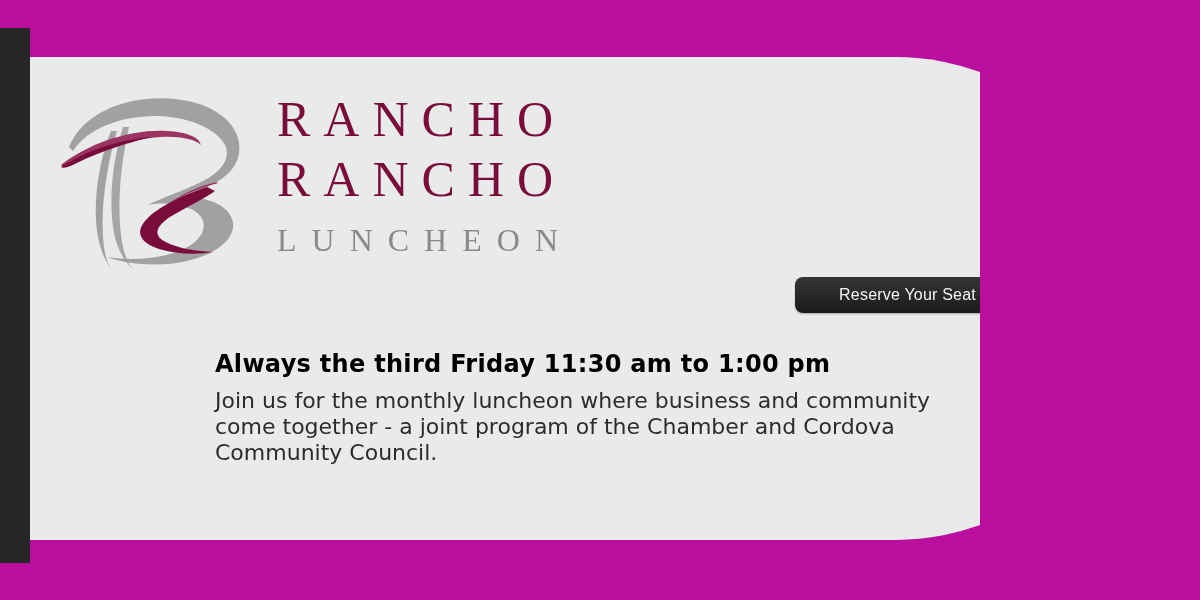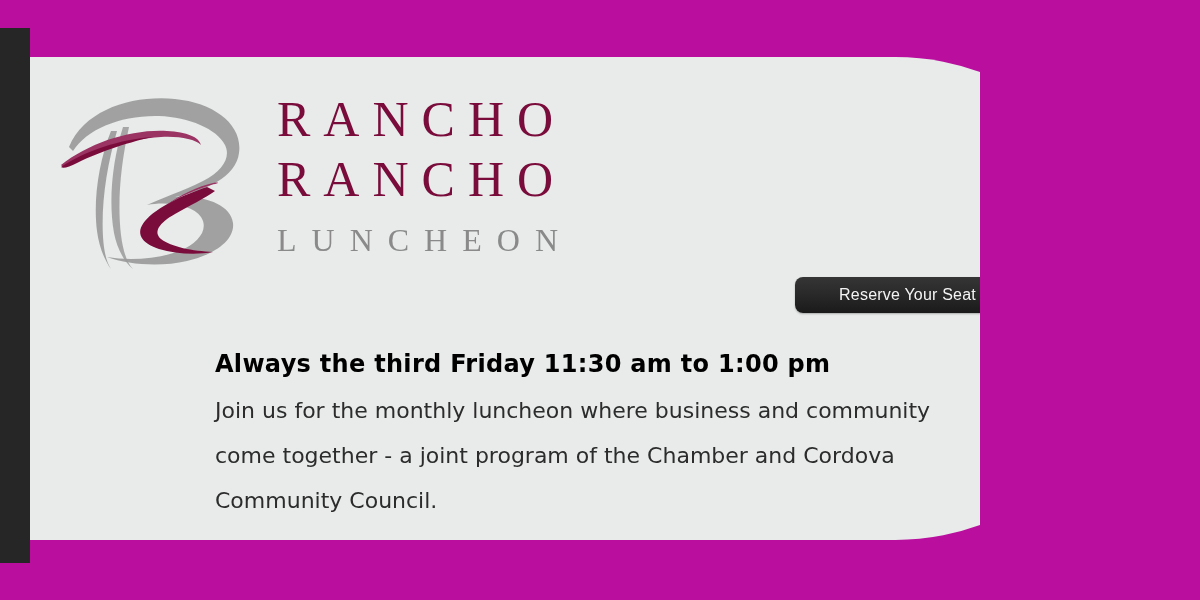--- a/index.html
+++ b/index.html
@@ -127,21 +127,21 @@
     letter-spacing: 0.3px;
     color: #000000;
     line-height: 1.2;
   }
 
   #description {
     margin: 0;
     font-family: "DejaVu Sans", sans-serif;
     font-size: 22px;
     font-weight: 400;
-    line-height: 45px;
+    line-height: 26px;
     color: #2c2c2c;
     max-width: 745px;
   }
 </style>
 </head>
 <body>
 
 <div id="banner">
 
   <div id="dark-bar"></div>

